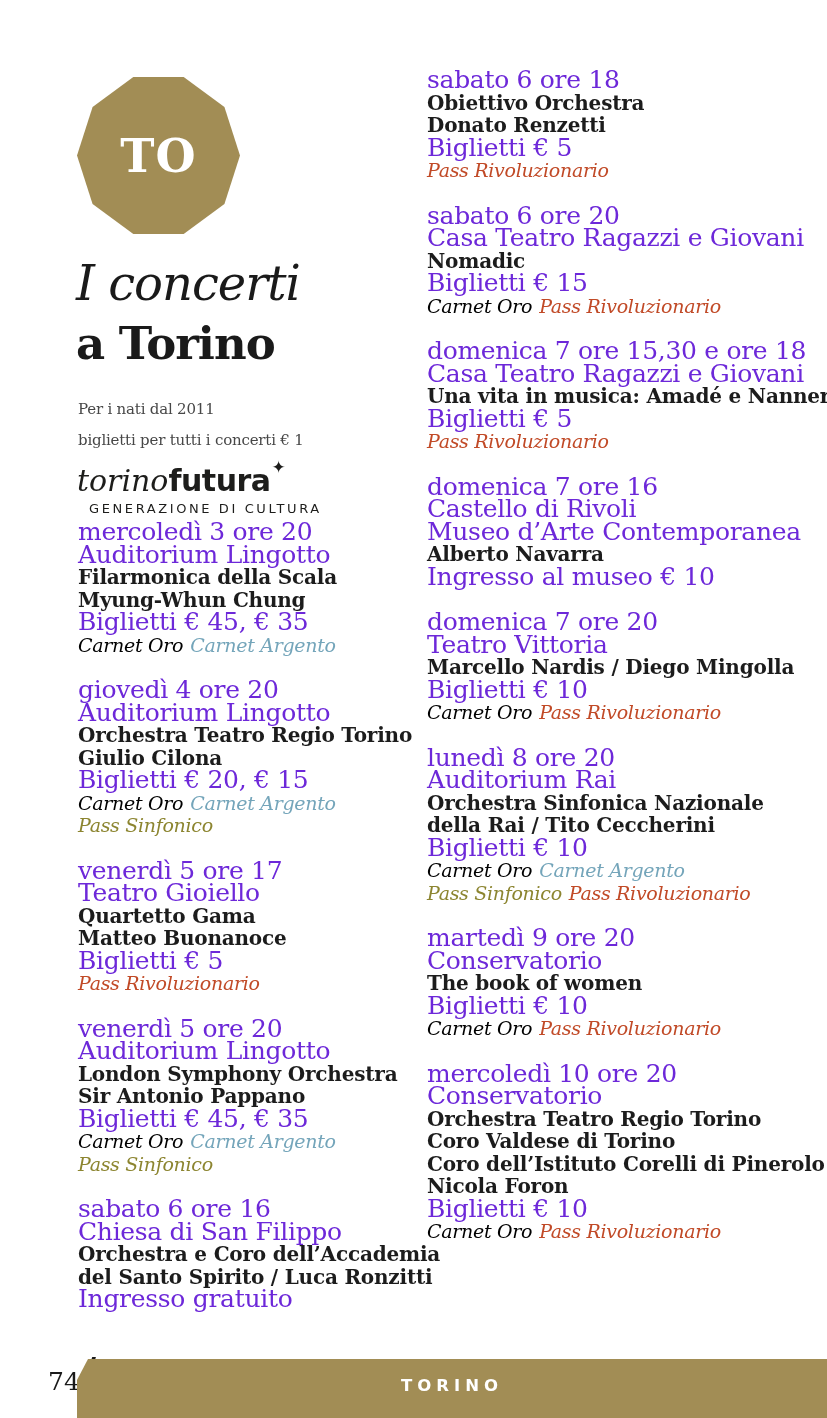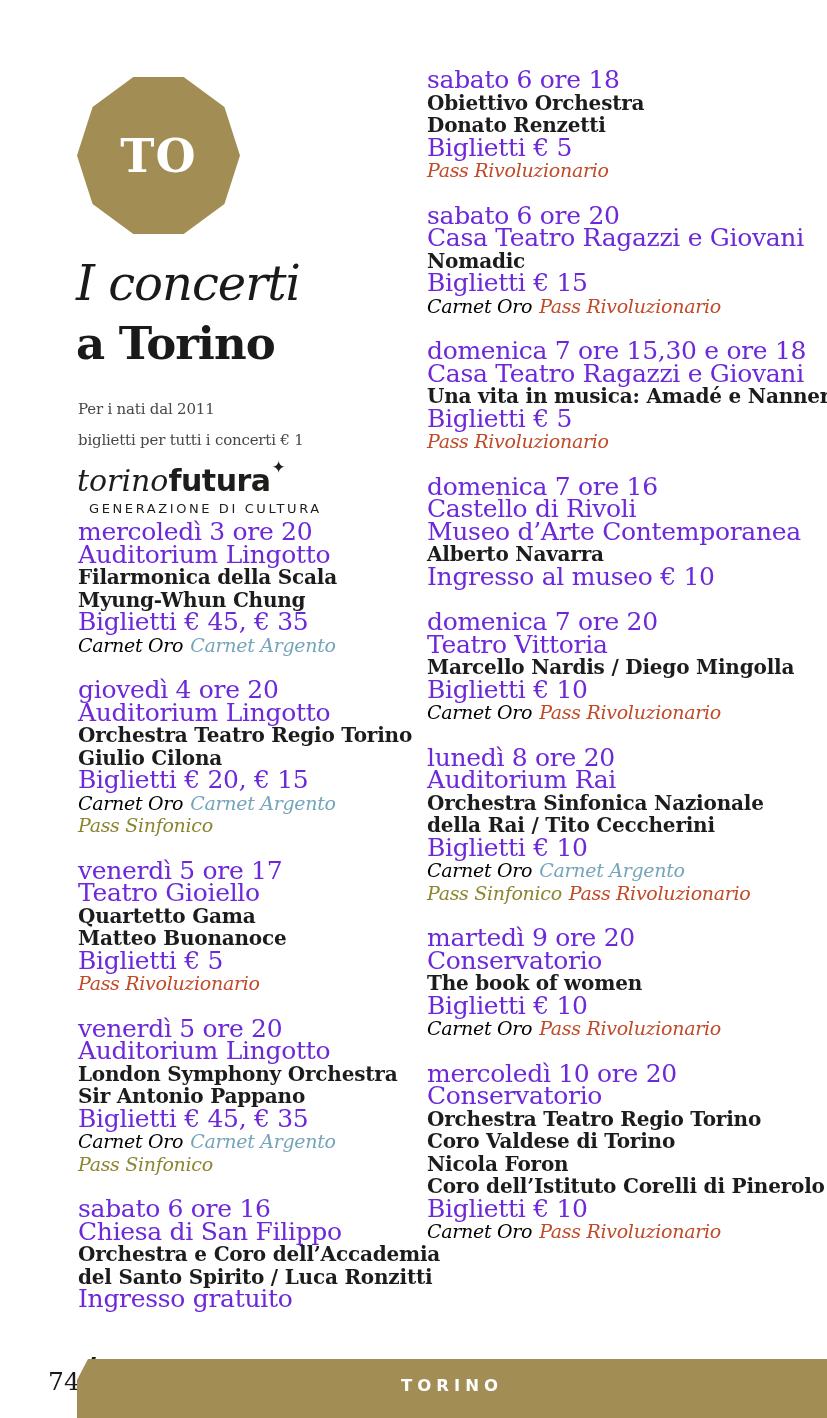--- a/index.html
+++ b/index.html
@@ -205,22 +205,22 @@
         <div class="venue-line">Conservatorio</div>
         <div class="title-line">The book of women</div>
         <div class="price-line">Biglietti € 10</div>
         <div class="pass-line"><span class="pass pass-oro">Carnet Oro</span><span class="pass pass-rivoluzionario">Pass Rivoluzionario</span></div>
       </div>
       <div class="entry">
         <div class="date-line">mercoledì 10 ore 20</div>
         <div class="venue-line">Conservatorio</div>
         <div class="title-line">Orchestra Teatro Regio Torino</div>
         <div class="title-line">Coro Valdese di Torino</div>
+        <div class="title-line">Coro dell’Istituto Corelli di Pinerolo</div>
         <div class="title-line">Nicola Foron</div>
-        <div class="title-line">Coro dell’Istituto Corelli di Pinerolo</div>
         <div class="price-line">Biglietti € 10</div>
         <div class="pass-line"><span class="pass pass-oro">Carnet Oro</span><span class="pass pass-rivoluzionario">Pass Rivoluzionario</span></div>
       </div>
     </div>
 
   <div class="page-number">
     <span>74</span><span class="slash">/</span>
   </div>
 
   <div class="footer-band">

